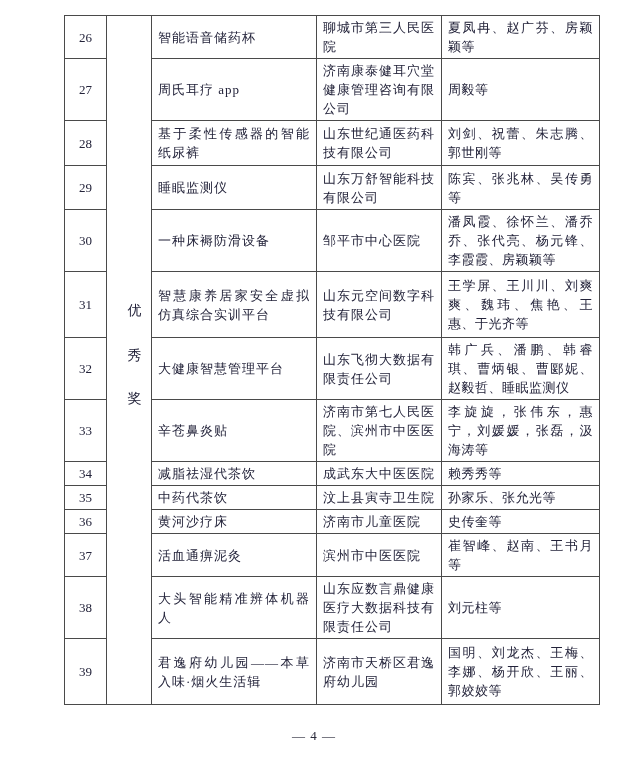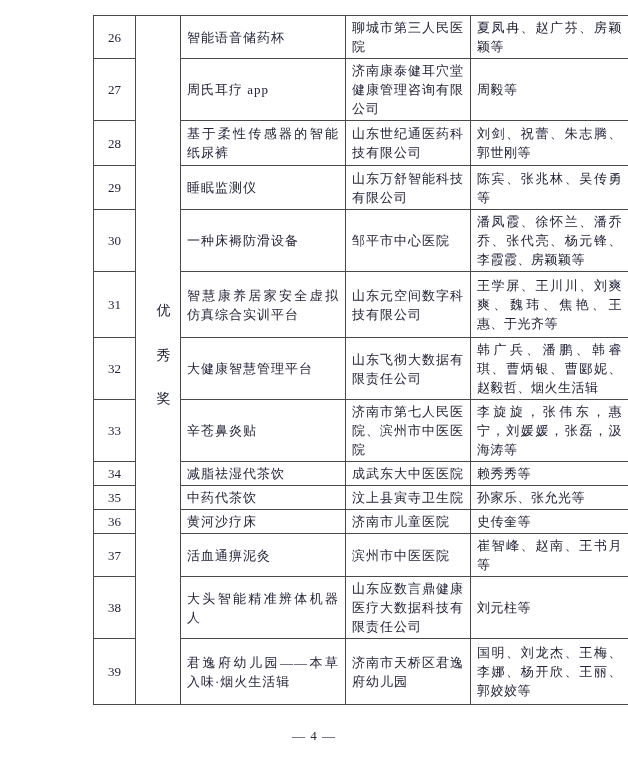--- a/index.html
+++ b/index.html
@@ -12,21 +12,21 @@
     color: #23233a;
     overflow: hidden;
   }
   .page {
     width: 628px;
     height: 766px;
     position: relative;
   }
   table.awards {
     position: absolute;
-    left: 93px;
+    left: 64px;
     top: 15px;
     width: 535px;
     border-collapse: collapse;
     table-layout: fixed;
   }
   table.awards td {
     border: 1px solid #4a4a4a;
     vertical-align: middle;
     font-size: 13px;
     line-height: 19px;
@@ -127,21 +127,21 @@
       <tr class="r6">
         <td class="c-no">31</td>
         <td class="c-project">智慧康养居家安全虚拟仿真综合实训平台</td>
         <td class="c-org">山东元空间数字科技有限公司</td>
         <td class="c-names">王学屏、王川川、刘爽爽、魏玮、焦艳、王惠、于光齐等</td>
       </tr>
       <tr class="r7">
         <td class="c-no">32</td>
         <td class="c-project">大健康智慧管理平台</td>
         <td class="c-org">山东飞彻大数据有限责任公司</td>
-        <td class="c-names">韩广兵、潘鹏、韩睿琪、曹炳银、曹郾妮、赵毅哲、烟火生活辑</td>
+        <td class="c-names">韩广兵、潘鹏、韩睿琪、曹炳银、曹郾妮、赵毅哲、睡眠监测仪</td>
       </tr>
       <tr class="r8">
         <td class="c-no">33</td>
         <td class="c-project">辛苍鼻炎贴</td>
         <td class="c-org">济南市第七人民医院、滨州市中医医院</td>
         <td class="c-names">李旋旋，张伟东，惠宁，刘媛媛，张磊，汲海涛等</td>
       </tr>
       <tr class="r9">
         <td class="c-no">34</td>
         <td class="c-project">减脂祛湿代茶饮</td>

